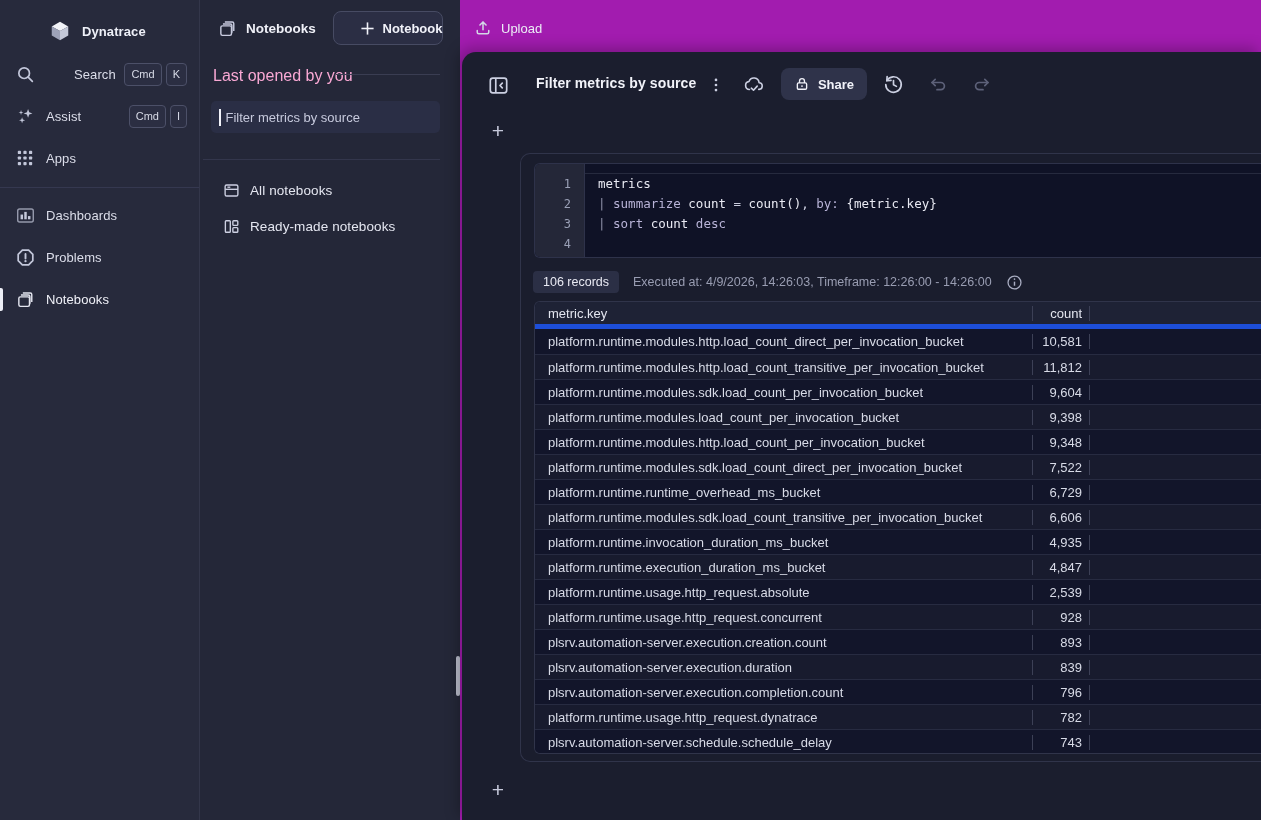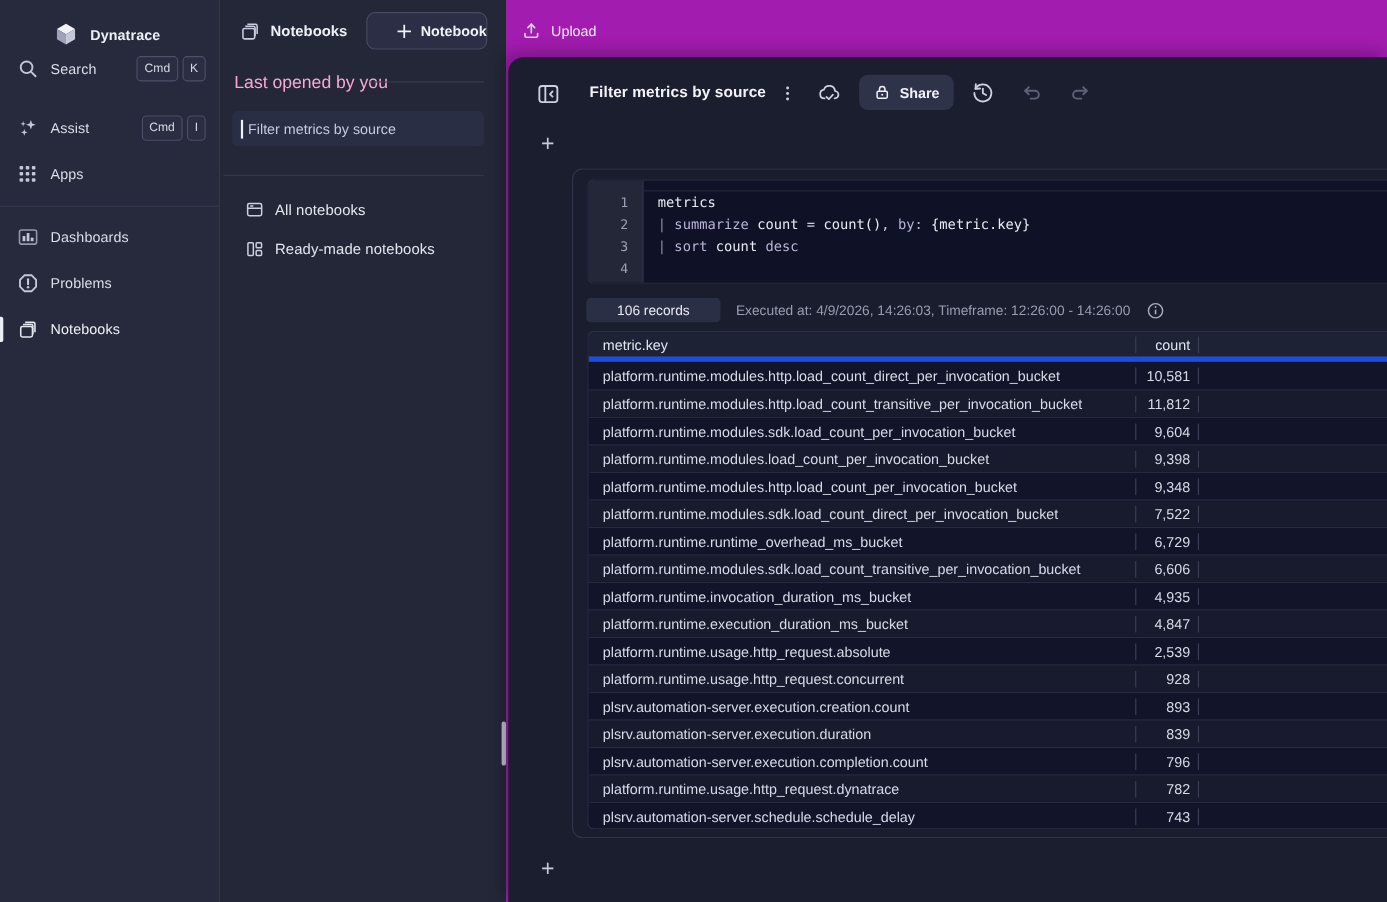--- a/index.html
+++ b/index.html
@@ -88,21 +88,21 @@
     font-family:"DejaVu Sans Mono", monospace; font-size:12.5px; }
   .tk-id  { color:#e9eaf3; }
   .tk-kw  { color:#b9b4d8; }
   .tk-op  { color:#c9ccdd; }
   .tk-str { color:#9aa0b2; }
   .tk-pipe{ color:#8b8fa6; }
 
   
   #records-bar { position:absolute; left:12px; top:115px; height:26px;
     display:flex; align-items:center; gap:14px; }
-  #records-badge { background:#2b2f45; border-radius:4px; padding:4px 28px;
+  #records-badge { background:#2b2f45; border-radius:4px; padding:4px 10px;
     color:#e9eaf3; font-size:12.5px; }
   #executed-text { color:#999db2; font-size:12.5px; }
   #info-icon { width:17px; height:17px; color:#a9adc2; cursor:pointer; }
 
   
   #table { position:absolute; left:13px; top:147px; width:728px; height:453px;
     border:1px solid #30344a; border-right:none; border-radius:6px 0 0 6px;
     overflow:hidden; background:#12152a; }
   .t-row { display:flex; align-items:center; height:25px; background:#12152a; }
   .t-row:nth-child(even) { background:#181b2e; }
@@ -130,21 +130,21 @@
       <span class="nav-icon" style="width:22px;height:22px;margin-left:13px;">
         <svg width="22" height="22" viewBox="0 0 20 20">
           <polygon points="10,1.5 17.5,5.8 10,10.1 2.5,5.8" fill="#f2f3f8"></polygon>
           <polygon points="17.5,5.8 17.5,14.2 10,18.5 10,10.1" fill="#c4c8d8"></polygon>
           <polygon points="2.5,5.8 10,10.1 10,18.5 2.5,14.2" fill="#9da2b8"></polygon>
         </svg>
       </span>
       <span class="nav-label logo-label">Dynatrace</span>
     </div>
 
-    <div class="nav-item" style="top:48px;">
+    <div class="nav-item" style="top:60px;gap:28px;">
       <span class="nav-icon">
         <svg width="19" height="19" viewBox="0 0 20 20">
             <circle cx="8.6" cy="8.6" r="5.6" fill="none" stroke="currentColor" stroke-width="1.8"></circle>
             <line x1="13" y1="13" x2="17.2" y2="17.2" stroke="currentColor" stroke-width="1.8" stroke-linecap="round"></line>
           </svg>
       </span>
       <span class="nav-label">Search</span>
       <span class="kbd-group">
         <span class="kbd">Cmd</span>
         <span class="kbd">K</span>

